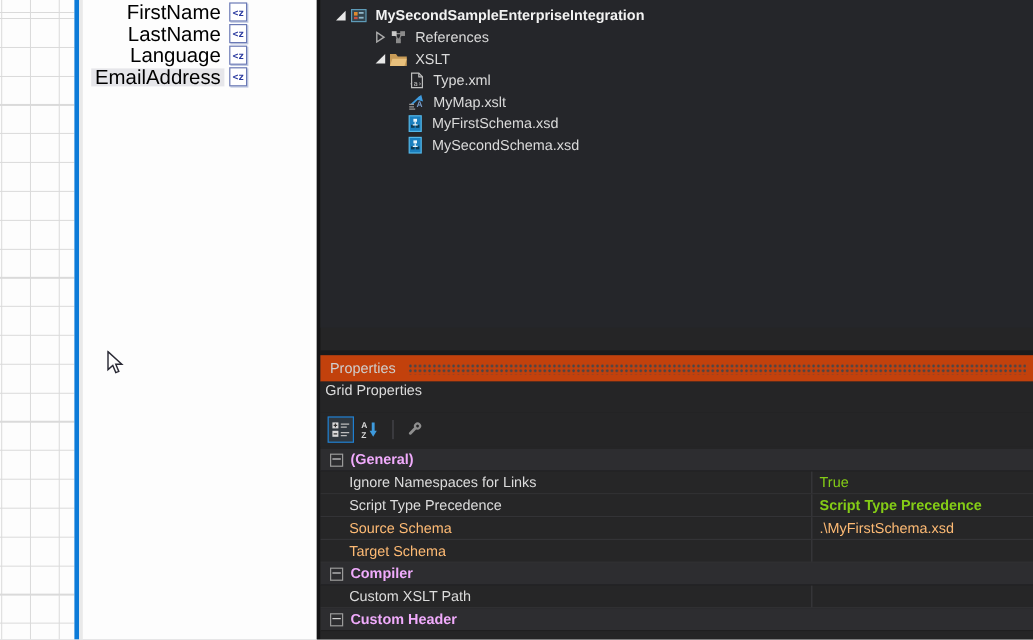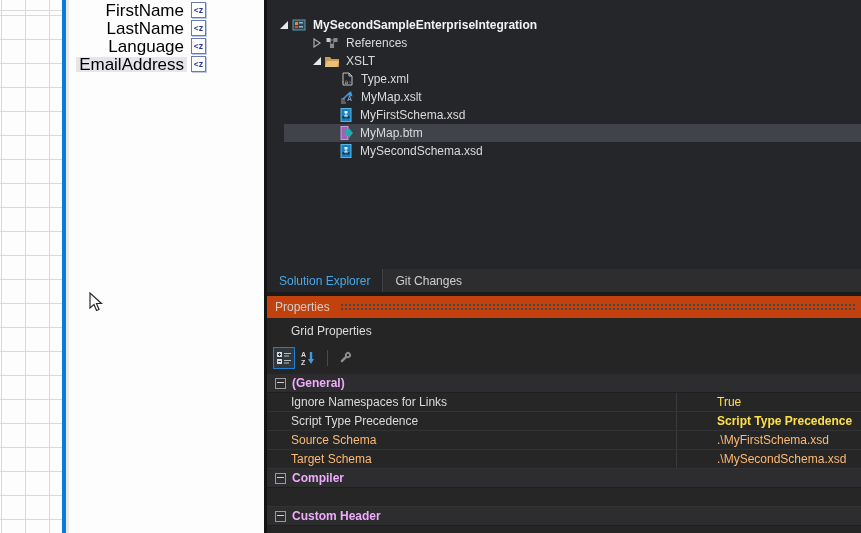--- a/index.html
+++ b/index.html
@@ -44,33 +44,33 @@
   .tab{display:flex;align-items:center;padding:0 12px;font-size:12px;color:#CFCFCF;}
   .tab.active{background:#25262A;color:#47A8E8;border-right:1px solid #3F3F46;}
 
   .seam{position:absolute;left:0;top:292px;right:0;height:4px;background:#1B1B1C;}
 
   
   .props{position:absolute;left:0;top:296px;right:0;bottom:0;background:#252526;}
   .props-title{height:22px;background:#c2410c;display:flex;align-items:center;padding-left:8px;font-size:12px;color:#CFCFCF;}
   .props-title .dots{flex:1;height:9px;margin:0 6px 0 10px;
     background-image:radial-gradient(#45454A 1px,transparent 1.2px);background-size:4px 4px;}
-  .props-selector{height:26px;display:flex;align-items:center;padding-left:24px;font-size:12px;color:#DCDCDC;background:#252526;}
+  .props-selector{height:26px;display:flex;padding-left:4px;font-size:12px;color:#DCDCDC;background:#252526;}
   .props-toolbar{height:28px;display:flex;align-items:center;padding-left:6px;background:#252526;}
   .tool-btn{width:22px;height:22px;display:flex;align-items:center;justify-content:center;margin-right:2px;border:1px solid transparent;box-sizing:border-box;}
   .tool-btn.selected{border-color:#1E7FD0;background:#30383F;}
   .tool-sep{width:1px;height:16px;background:#4A4A4E;margin:0 6px;}
 
   .grid{position:absolute;left:0;top:78px;right:0;bottom:0;overflow:hidden;}
   .cat-row{height:19px;background:#2D2D30;display:flex;align-items:center;font-size:12px;font-weight:bold;color:#f0abfc;border-bottom:1px solid #1F1F20;box-sizing:border-box;}
   .cat-row .boxminus{width:9px;height:9px;border:1px solid #9A9A9A;margin:0 6px 0 8px;position:relative;flex:none;}
   .cat-row .boxminus::after{content:"";position:absolute;left:1px;right:1px;top:3px;height:1px;background:#CFCFCF;}
-  .prop-row{height:19px;display:flex;font-size:12px;background:#262627;border-bottom:1px solid #333336;box-sizing:border-box;gap:34px;}
+  .prop-row{height:19px;display:flex;font-size:12px;background:#262627;border-bottom:1px solid #333336;box-sizing:border-box;}
   .prop-name{width:410px;flex:none;display:flex;align-items:center;padding-left:24px;color:#DCDCDC;border-right:1px solid #3A3A3E;box-sizing:border-box;}
-  .prop-value{flex:1;display:flex;align-items:center;padding-left:6px;color:#fde047;}
+  .prop-value{flex:1;display:flex;align-items:center;padding-left:6px;color:#84cc16;}
   .prop-row.disabled .prop-name,.prop-row.disabled .prop-value{color:#fdba74;}
   .prop-value.bold{font-weight:bold;}
 </style>
 </head>
 <body>
 
 <div id="page">
 
   <div class="mapper">
     <div class="grid-strip"></div>
@@ -96,21 +96,21 @@
       </div>
     </div>
 
     <svg class="cursor" width="20" height="22" viewBox="0 0 20 22">
       <path d="M2 1 L2 16 L6 12.5 L8.5 18.5 L11 17.5 L8.5 11.5 L13.5 11.5 Z" fill="#FCFCFC" stroke="#2A2A35" stroke-width="1.2"></path>
     </svg>
   </div>
 
   <div class="right-panel">
 
-    <div class="tree" style="padding-top:16px;text-align:center;">
+    <div class="tree" style="padding-top:4px;text-align:center;">
 
       <div class="tree-row bold lvl0">
         <span class="twisty">
           <svg width="10" height="10" viewBox="0 0 10 10">
               <polygon points="9,1 9,9 1,9" fill="#E8E8E8"></polygon>
             </svg>
         </span>
         <span class="ticon">
           <svg width="16" height="16" viewBox="0 0 16 16">
               <rect x="2" y="3" width="12" height="10" fill="#33444E" stroke="#5E9BB8" stroke-width="1"></rect>
@@ -193,57 +193,38 @@
               <rect x="6.5" y="4" width="3" height="2.5" fill="#EAF6FC"></rect>
               <rect x="4.5" y="9" width="3" height="2.5" fill="#0D3B55"></rect>
               <rect x="8.5" y="9" width="3" height="2.5" fill="#0D3B55"></rect>
               <line x1="8" y1="6.5" x2="8" y2="9" stroke="#EAF6FC"></line>
               <line x1="6" y1="9" x2="10" y2="9" stroke="#EAF6FC"></line>
             </svg>
         </span>
         <span class="tlabel">MyFirstSchema.xsd</span>
       </div>
 
-      <div class="tree-row lvl1 selected">
-        <span class="twisty"></span>
-          <span class="twisty" style="width:14px"></span>
-        <span class="ticon">
-          <svg width="16" height="16" viewBox="0 0 16 16">
-              <rect x="3" y="1.5" width="7" height="13" fill="#9C64B4" stroke="#C79ADB"></rect>
-              <polygon points="7,5 11,5 11,3 15,8 11,13 11,11 7,11" fill="#19AFAF"></polygon>
-            </svg>
-        </span>
-        <span class="tlabel">MyMap.btm</span>
-      </div>
 
       <div class="tree-row lvl1">
         <span class="twisty"></span>
           <span class="twisty" style="width:14px"></span>
         <span class="ticon">
           <svg width="16" height="16" viewBox="0 0 16 16">
               <rect x="3" y="1.5" width="10" height="13" fill="#1B7FBE" stroke="#54B7E8"></rect>
               <rect x="6.5" y="4" width="3" height="2.5" fill="#EAF6FC"></rect>
               <rect x="4.5" y="9" width="3" height="2.5" fill="#0D3B55"></rect>
               <rect x="8.5" y="9" width="3" height="2.5" fill="#0D3B55"></rect>
               <line x1="8" y1="6.5" x2="8" y2="9" stroke="#EAF6FC"></line>
               <line x1="6" y1="9" x2="10" y2="9" stroke="#EAF6FC"></line>
             </svg>
         </span>
         <span class="tlabel">MySecondSchema.xsd</span>
       </div>
     </div>
 
-    <div class="tab-strip">
-      <div class="tab active">
-        <span>Solution Explorer</span>
-      </div>
-      <div class="tab">
-        <span>Git Changes</span>
-      </div>
-    </div>
 
     <div class="seam"></div>
 
     <div class="props">
       <div class="props-title">
         <span>Properties</span>
         <span class="dots"></span>
       </div>
 
       <div class="props-selector">
@@ -301,30 +282,30 @@
           <div class="prop-value bold">Script Type Precedence</div>
         </div>
 
         <div class="prop-row disabled">
           <div class="prop-name">Source Schema</div>
           <div class="prop-value">.\MyFirstSchema.xsd</div>
         </div>
 
         <div class="prop-row disabled">
           <div class="prop-name">Target Schema</div>
-          <div class="prop-value">.\MySecondSchema.xsd</div>
         </div>
 
         <div class="cat-row">
           <span class="boxminus"></span>
           <span>Compiler</span>
         </div>
 
 
         <div class="prop-row">
+          <div class="prop-name">Custom XSLT Path</div>
           <div class="prop-value"></div>
         </div>
 
         <div class="cat-row">
           <span class="boxminus"></span>
           <span>Custom Header</span>
         </div>
 
       </div>
     </div>

